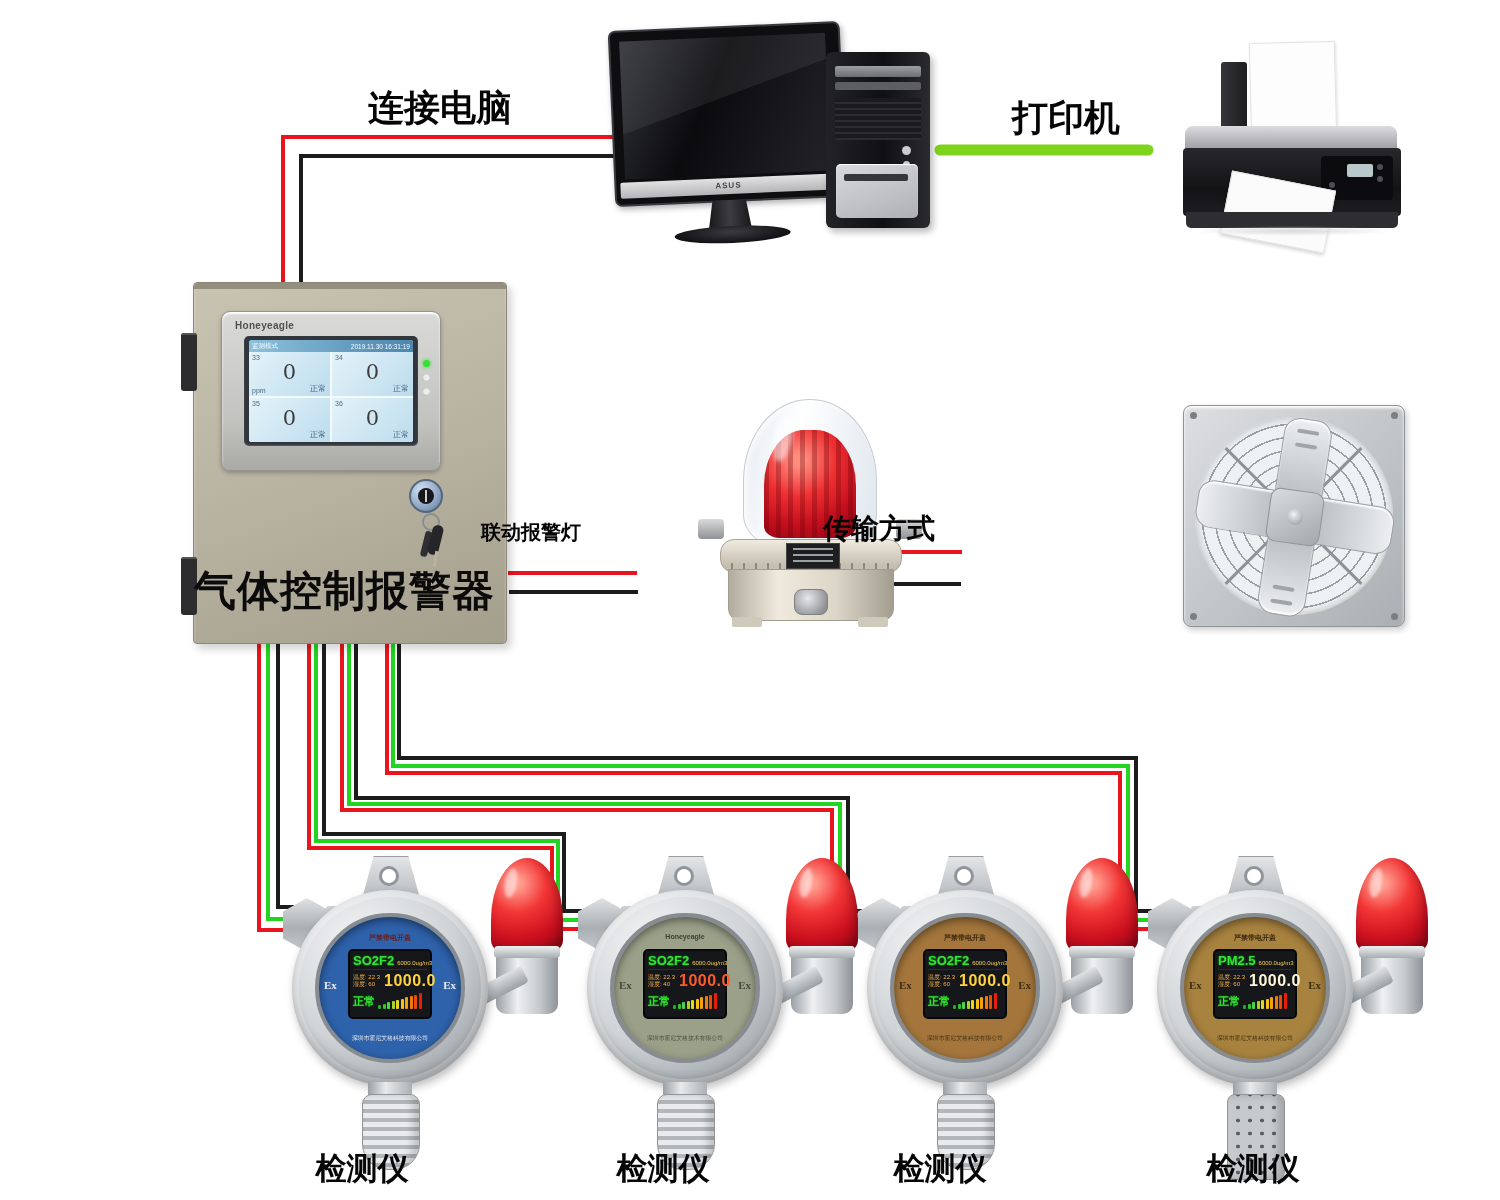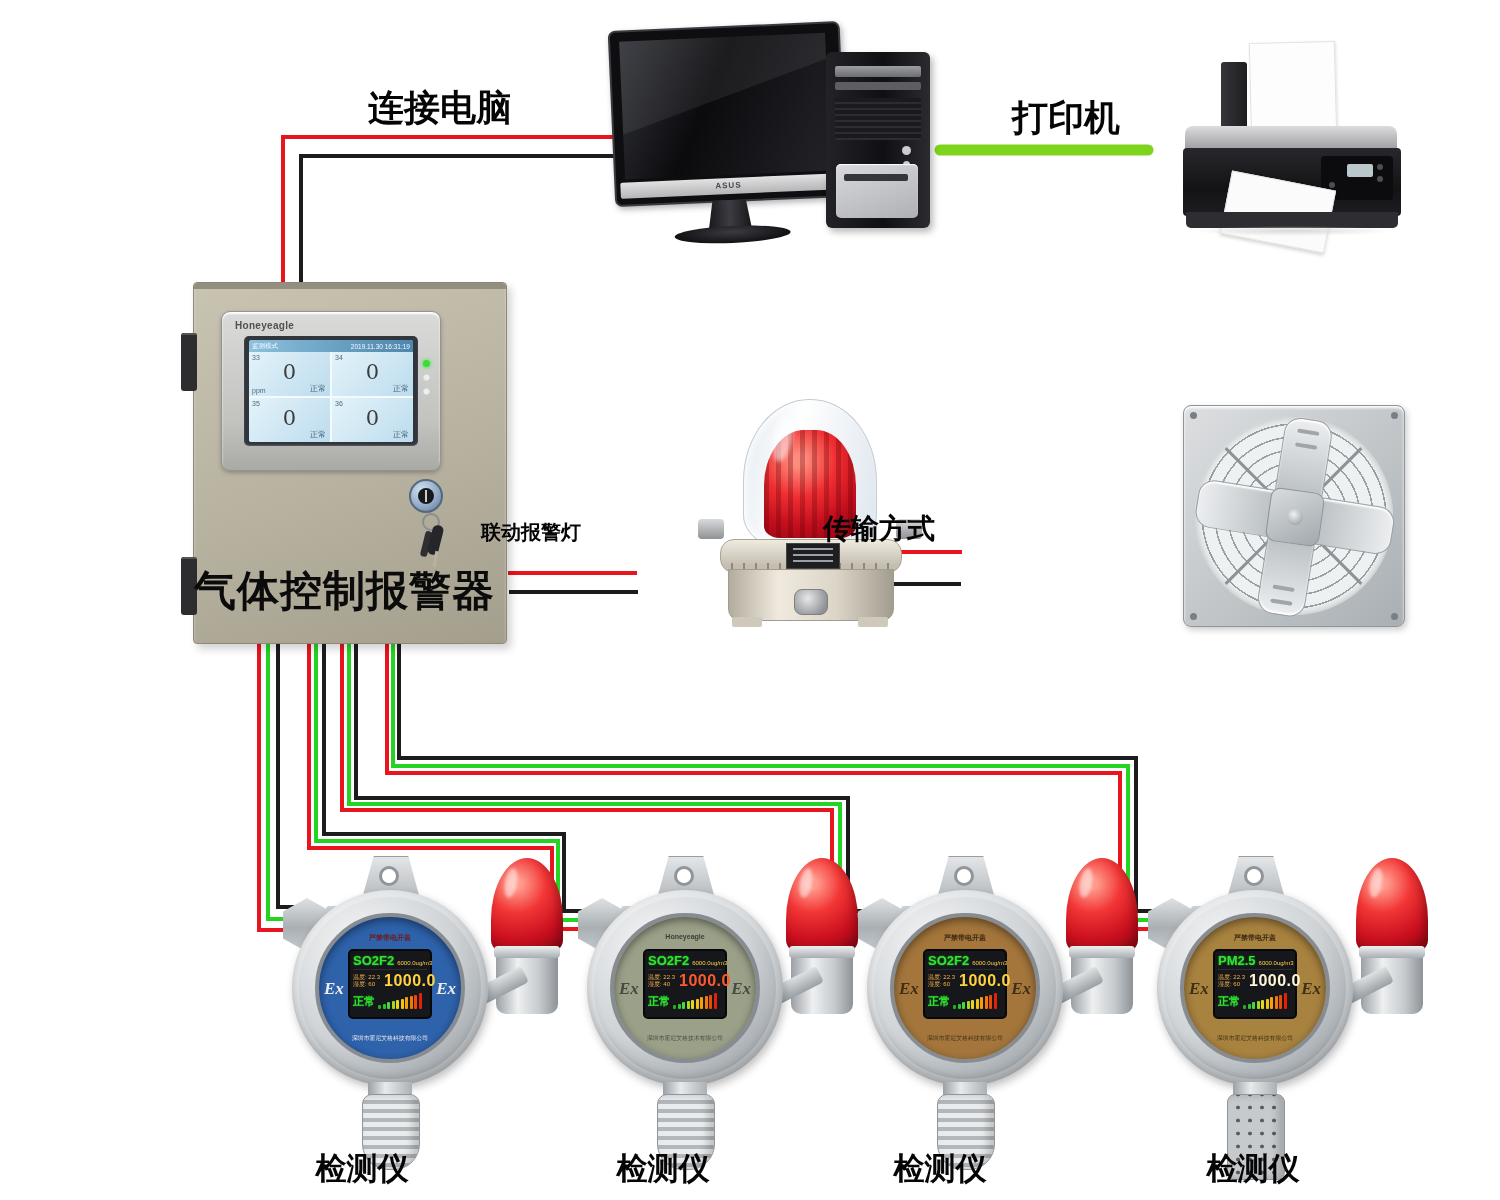--- a/index.html
+++ b/index.html
@@ -129,21 +129,21 @@
   .det-ear{position:absolute;left:82px;top:6px;width:60px;height:48px;background:linear-gradient(180deg,#e3e5e7,#aeb4b8);
     border:1px solid #979da1;border-radius:14px 14px 4px 4px;clip-path:polygon(22% 0,78% 0,100% 100%,0 100%);}
   .det-ear-hole{position:absolute;left:101px;top:16px;width:20px;height:20px;border-radius:50%;background:#fff;border:3px solid #8f959a;box-sizing:border-box;}
   .det-body{position:absolute;left:14px;top:40px;width:196px;height:196px;border-radius:50%;
     background:radial-gradient(circle at 35% 30%,#f5f6f7 0%,#cfd3d6 50%,#9ba1a6 82%,#7d8389 100%);
     box-shadow:inset 0 0 0 7px rgba(255,255,255,.25), inset 0 -6px 10px rgba(0,0,0,.25), 2px 4px 8px rgba(0,0,0,.25);}
   .det-face{position:absolute;left:37px;top:63px;width:150px;height:150px;border-radius:50%;
     border:4px solid #868c91;box-sizing:border-box;box-shadow:inset 0 3px 8px rgba(0,0,0,.45);}
   .face-top{position:absolute;left:0;top:16px;width:100%;text-align:center;font-size:7px;font-weight:bold;white-space:nowrap;}
   .face-bottom{position:absolute;left:10px;top:117px;width:122px;text-align:center;font-size:6.5px;white-space:nowrap;transform:scale(.9);}
-  .ex{position:absolute;top:62px;font-size:17px;font-weight:bold;font-style:italic;font-family:"Liberation Serif",serif;}
+  .ex{position:absolute;top:62px;font-size:11px;font-weight:bold;font-family:"Liberation Serif",serif;}
   .ex-l{left:5px}.ex-r{right:5px}
   .dlcd{position:absolute;left:29px;top:32px;width:84px;height:70px;background:#15171b;border:2px solid #07080a;border-radius:5px;box-sizing:border-box;padding:2px 3px;}
   .drow1{display:flex;align-items:baseline;border-bottom:1px solid #2a2d33;padding-bottom:1px;}
   .dgas{font-size:13px;font-weight:bold;color:#2ee62e;text-shadow:0 0 2px rgba(46,230,46,.6);}
   .drange{font-size:6px;color:#ffd24a;margin-left:3px;}
   .drow2{display:flex;align-items:center;margin-top:2px;}
   .dth{font-size:6px;color:#ffb347;line-height:7px;white-space:nowrap;}
   .dval{font-size:16px;font-weight:bold;margin-left:4px;letter-spacing:.5px;}
   .drow3{display:flex;align-items:flex-end;margin-top:2px;height:17px;}
   .dstat{font-size:11px;font-weight:bold;color:#2ee62e;text-shadow:0 0 2px rgba(46,230,46,.5);margin-right:3px;}

